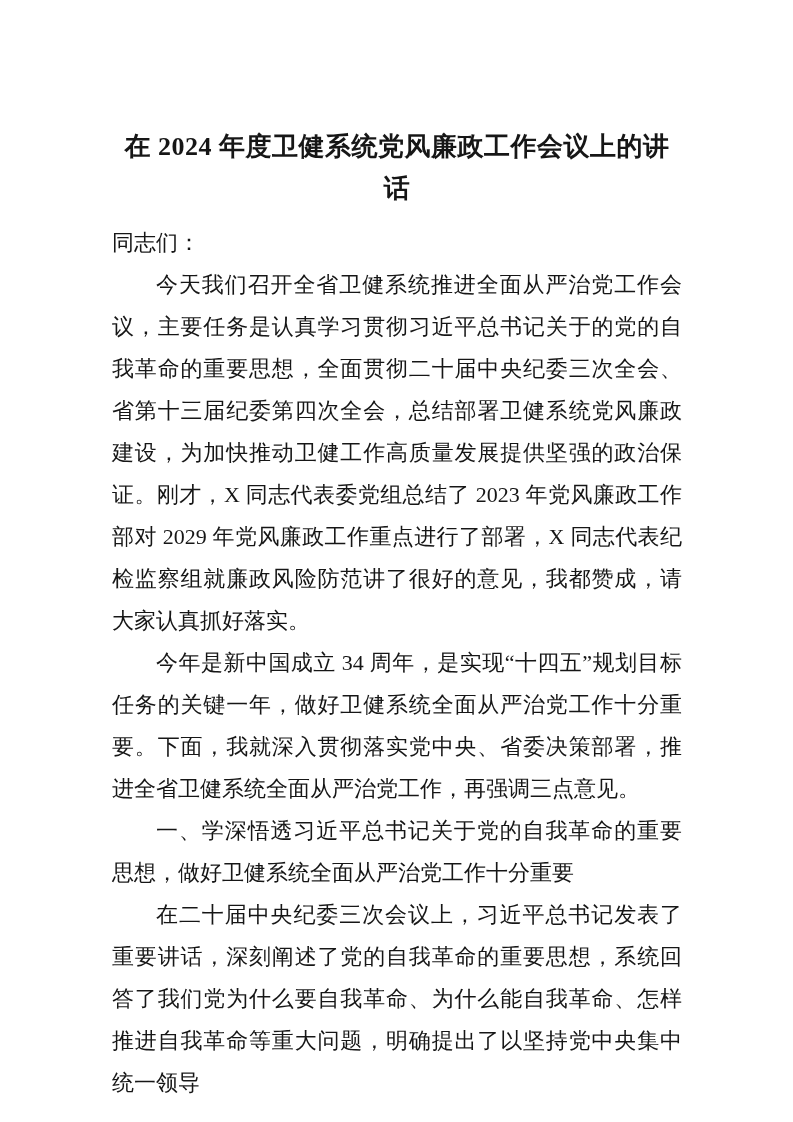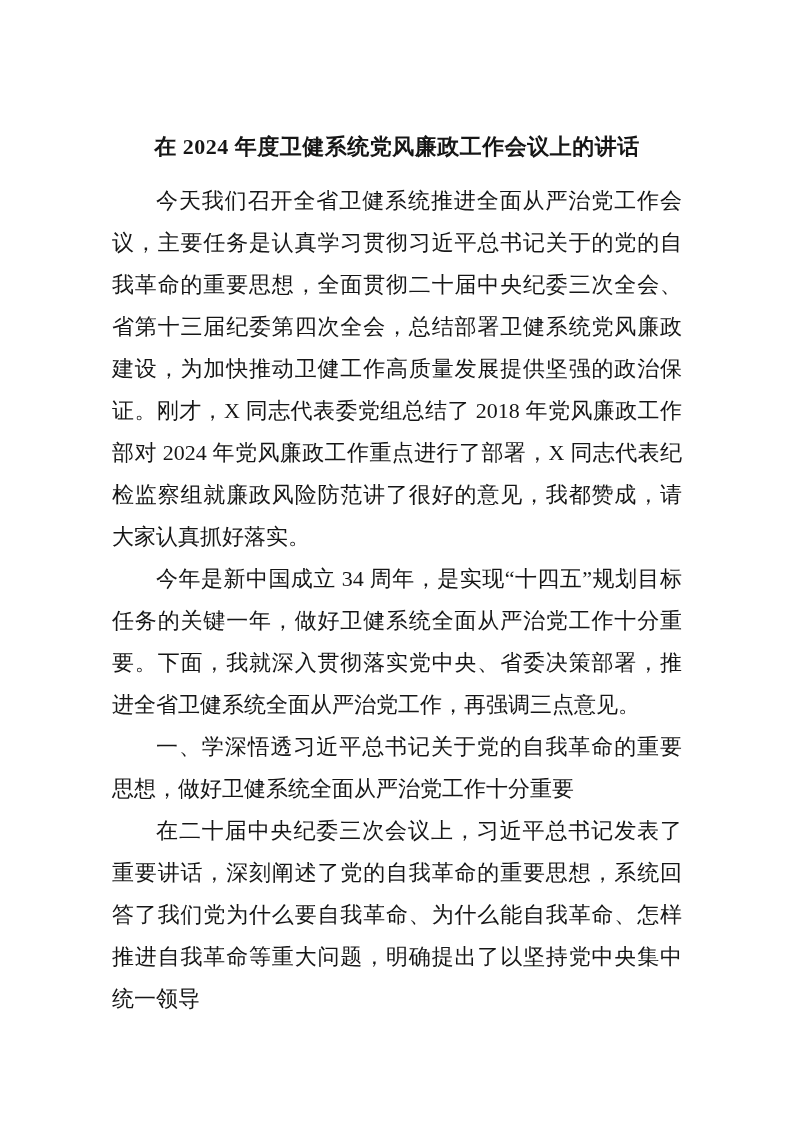--- a/index.html
+++ b/index.html
@@ -15,21 +15,21 @@
     background: var(--page-bg, #ffffff);
     color: var(--text-color, #161616);
     box-sizing: border-box;
     padding: 126px 111px 0 112px;
     font-family: "Liberation Serif", "DejaVu Serif", serif;
     font-size: 22px;
     line-height: 42px;
   }
   .doc-title {
     margin: 0 0 12px 0;
-    font-size: 22px;
+    font-size: 26px;
     font-weight: bold;
     text-align: center;
     line-height: 42px;
     letter-spacing: 0.5px;
   }
   .salutation {
     margin: 0;
     text-align: justify;
     text-indent: 0;
   }
@@ -42,21 +42,22 @@
   .section-heading {
     font-weight: normal; 
   }
 </style>
 </head>
 <body>
 
 <div class="page">
   <h1 class="doc-title">在 2024 年度卫健系统党风廉政工作会议上的讲话</h1>
 
+  <p class="salutation">同志们：</p>
 
-  <p class="para">今天我们召开全省卫健系统推进全面从严治党工作会议，主要任务是认真学习贯彻习近平总书记关于的党的自我革命的重要思想，全面贯彻二十届中央纪委三次全会、省第十三届纪委第四次全会，总结部署卫健系统党风廉政建设，为加快推动卫健工作高质量发展提供坚强的政治保证。刚才，X 同志代表委党组总结了 2018 年党风廉政工作部对 2024 年党风廉政工作重点进行了部署，X 同志代表纪检监察组就廉政风险防范讲了很好的意见，我都赞成，请大家认真抓好落实。</p>
+  <p class="para">今天我们召开全省卫健系统推进全面从严治党工作会议，主要任务是认真学习贯彻习近平总书记关于的党的自我革命的重要思想，全面贯彻二十届中央纪委三次全会、省第十三届纪委第四次全会，总结部署卫健系统党风廉政建设，为加快推动卫健工作高质量发展提供坚强的政治保证。刚才，X 同志代表委党组总结了 2023 年党风廉政工作部对 2029 年党风廉政工作重点进行了部署，X 同志代表纪检监察组就廉政风险防范讲了很好的意见，我都赞成，请大家认真抓好落实。</p>
 
   <p class="para">今年是新中国成立 34 周年，是实现“十四五”规划目标任务的关键一年，做好卫健系统全面从严治党工作十分重要。下面，我就深入贯彻落实党中央、省委决策部署，推进全省卫健系统全面从严治党工作，再强调三点意见。</p>
 
   <p class="para section-heading">一、学深悟透习近平总书记关于党的自我革命的重要思想，做好卫健系统全面从严治党工作十分重要</p>
 
   <p class="para">在二十届中央纪委三次会议上，习近平总书记发表了重要讲话，深刻阐述了党的自我革命的重要思想，系统回答了我们党为什么要自我革命、为什么能自我革命、怎样推进自我革命等重大问题，明确提出了以坚持党中央集中统一领导</p>
 </div>
 
 </body></html>

